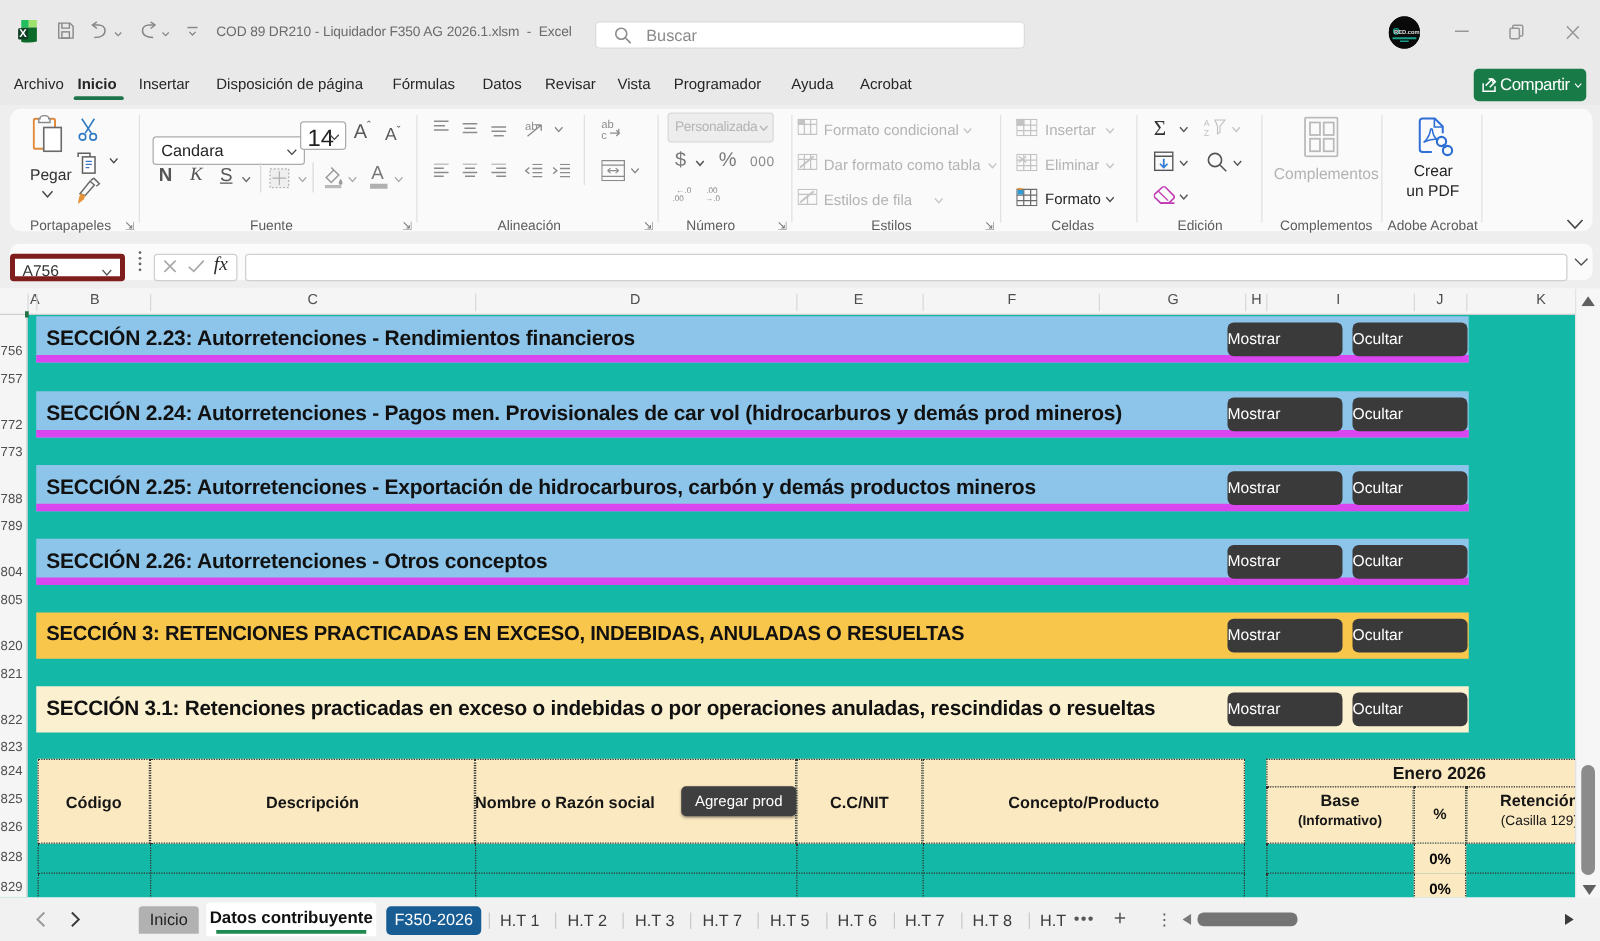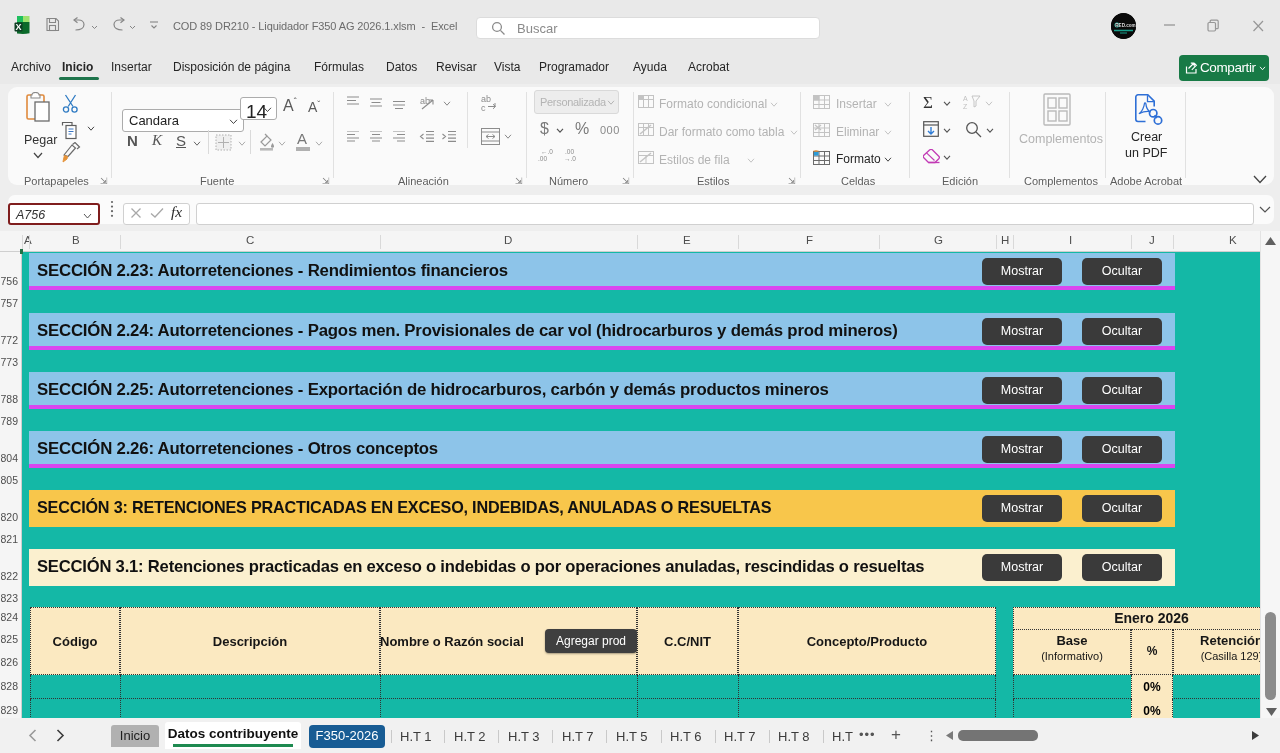--- a/index.html
+++ b/index.html
@@ -31,36 +31,36 @@
   .gsep { position:absolute; top:8px; width:1px; height:86px; background:#e1e1e1; }
   .glabel { position:absolute; top:91px; font-size:11px; color:#5c5c5c; white-space:nowrap; }
   .glauncher { position:absolute; top:92px; font-size:9px; color:#7a7a7a; }
   .ribtext { position:absolute; font-size:12px; color:#3b3b3b; white-space:nowrap; }
   .ribgray { color:#b3b3b3 !important; }
   .chevg { color:#b8b8b8; }
   .whitebox { position:absolute; background:#fff; border:1px solid #acacac; border-radius:3px; }
 
   
   #fbar { left:0; top:192px; width:1280px; height:39px; background:transparent; }
-  #namebox { position:absolute; left:8px; top:11px; width:92px; height:22px; background:#fff; border:2px solid #7f1d1d; border-radius:3px; font-size:12.5px; color:#333;font-style:italic; }
+  #namebox { position:absolute; left:8px; top:11px; width:92px; height:22px; background:#fff; border:4px solid #7f1d1d; border-radius:3px; font-size:12.5px; color:#333; }
   #finput { position:absolute; left:196px; top:11px; width:1058px; height:22px; background:#fff; border:1px solid #d0d0d0; border-radius:3px; }
 
   
   #colheads { left:0; top:231px; width:1260px; height:21px; background:#f5f5f5; border-bottom:1px solid #cfcfcf; }
   .ch { position:absolute; top:3px; font-size:11.5px; color:#4e4e4e; }
   .chb { position:absolute; top:4px; width:1px; height:14px; background:#d9d9d9; }
 
   
   #grid { left:0; top:252px; width:1260px; height:466px; background:#14b8a6; overflow:hidden; }
   #rowheads { position:absolute; left:0; top:0; width:22px; height:466px; background:#f5f5f5; border-right:1px solid #cfcfcf; }
   .rh { position:absolute; right:3px; font-size:10.5px; color:#4e4e4e; }
   .secbar { position:absolute; left:29px; width:1146px; height:37px; }
-  .blue { background:#8dc4e9; border-bottom:4px solid #d946ef; }
+  .blue { background:#8dc4e9; border-bottom:6px solid #d946ef; }
   .sectext { position:absolute; left:8px; font-weight:700; font-size:16.8px; color:#111; white-space:nowrap; top:8px; letter-spacing:-0.2px; }
-  .btn { position:absolute; top:5px; width:80px; height:27px; background:#3a3a3a; border-radius:5px; color:#fff; font-size:12.5px; text-align:center; line-height:26px; }
+  .btn { position:absolute; top:5px; width:92px; height:27px; background:#3a3a3a; border-radius:5px; color:#fff; font-size:12.5px; line-height:26px; }
   .btn1 { left:953px; }
   .btn2 { left:1053px; }
 
   
   .tcell { position:absolute; font-weight:700; color:#161616; text-align:center; }
   .cream { background:#fbe9c1; }
   .dotb { border:1px dotted #333; }
 
   
   #sheetbar { left:0; top:718px; width:1280px; height:35px; background:#f1f1f1; }
@@ -561,21 +561,21 @@
     <div class="abs" style="left:637px;top:423px;width:1px;height:48px;border-left:1px dotted #333"></div>
     <div class="abs" style="left:738px;top:423px;width:1px;height:48px;border-left:1px dotted #333"></div>
 
     <div class="abs" style="left:545px;top:377px;width:92px;height:24px;background:#3f3f3f;border-radius:4px;color:#fff;font-size:12px;text-align:center;line-height:24px;box-shadow:0 1px 2px rgba(0,0,0,.35)">Agregar prod</div>
 
     <div class="abs cream dotb" style="left:1013px;top:355px;width:277px;height:23px"></div>
     <div class="tcell" style="left:1013px;top:358px;width:277px;font-size:14px">Enero 2026</div>
     <div class="abs cream dotb" style="left:1013px;top:377px;width:118px;height:46px"></div>
     <div class="abs cream dotb" style="left:1131px;top:377px;width:42px;height:46px"></div>
     <div class="abs cream dotb" style="left:1173px;top:377px;width:117px;height:46px"></div>
-    <div class="tcell" style="left:1013px;top:381px;width:118px;font-size:13px">Base<br><span style="font-weight:400;font-size:11px">(Informativo)</span></div>
+    <div class="tcell" style="left:1013px;top:381px;width:118px;font-size:13px">Base<br><span style="font-weight:700;font-size:11px">(Informativo)</span></div>
     <div class="tcell" style="left:1131px;top:392px;width:42px;font-size:12px">%</div>
     <div class="tcell" style="left:1173px;top:381px;width:117px;font-size:13px">Retención<br><span style="font-weight:400;font-size:11px">(Casilla 129)</span></div>
 
     <div class="abs" style="left:1013px;top:423px;width:260px;height:24px;border-left:1px dotted #333;border-bottom:1px dotted #333"></div>
     <div class="abs" style="left:1013px;top:447px;width:260px;height:24px;border-left:1px dotted #333"></div>
     <div class="abs cream" style="left:1131px;top:423px;width:42px;height:24px;border-left:1px dotted #333;border-right:1px dotted #333;text-align:center;font-size:12px;font-weight:700;line-height:24px">0%</div>
     <div class="abs cream" style="left:1131px;top:447px;width:42px;height:24px;border-left:1px dotted #333;border-right:1px dotted #333;text-align:center;font-size:12px;font-weight:700;line-height:24px">0%</div>
   </div>
 
   <div id="vscroll" class="abs">

